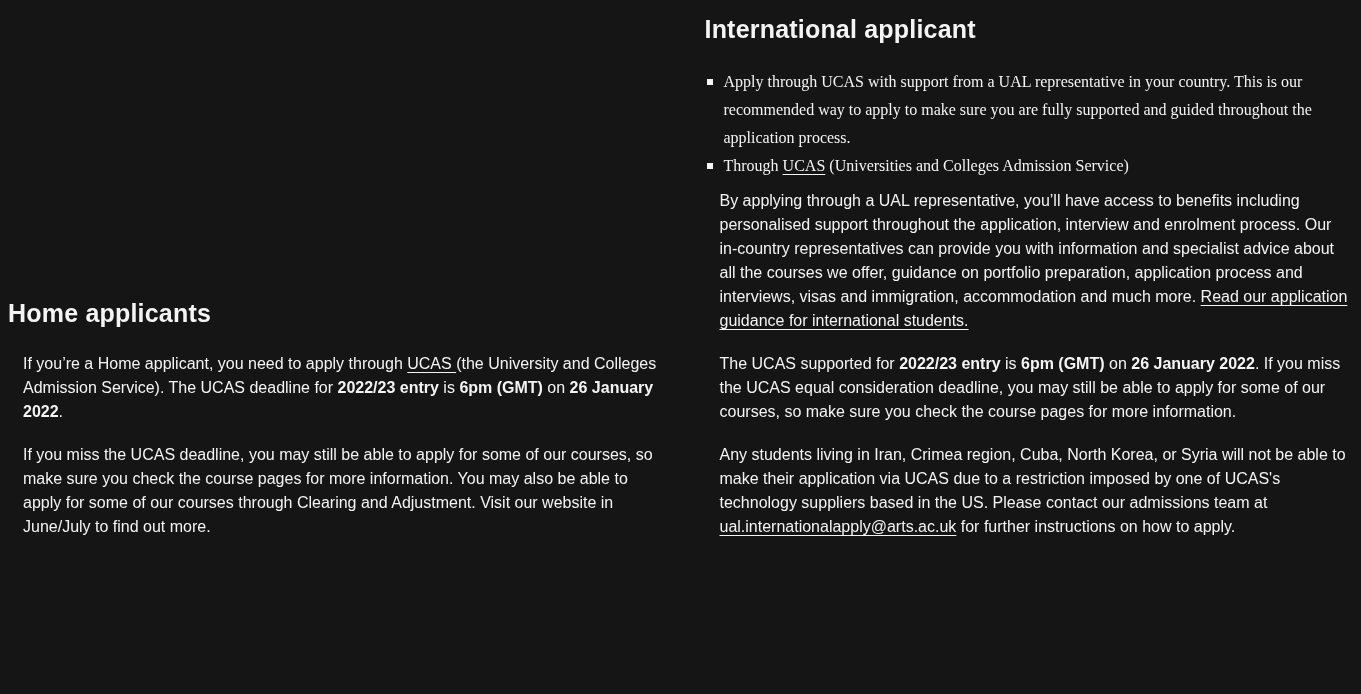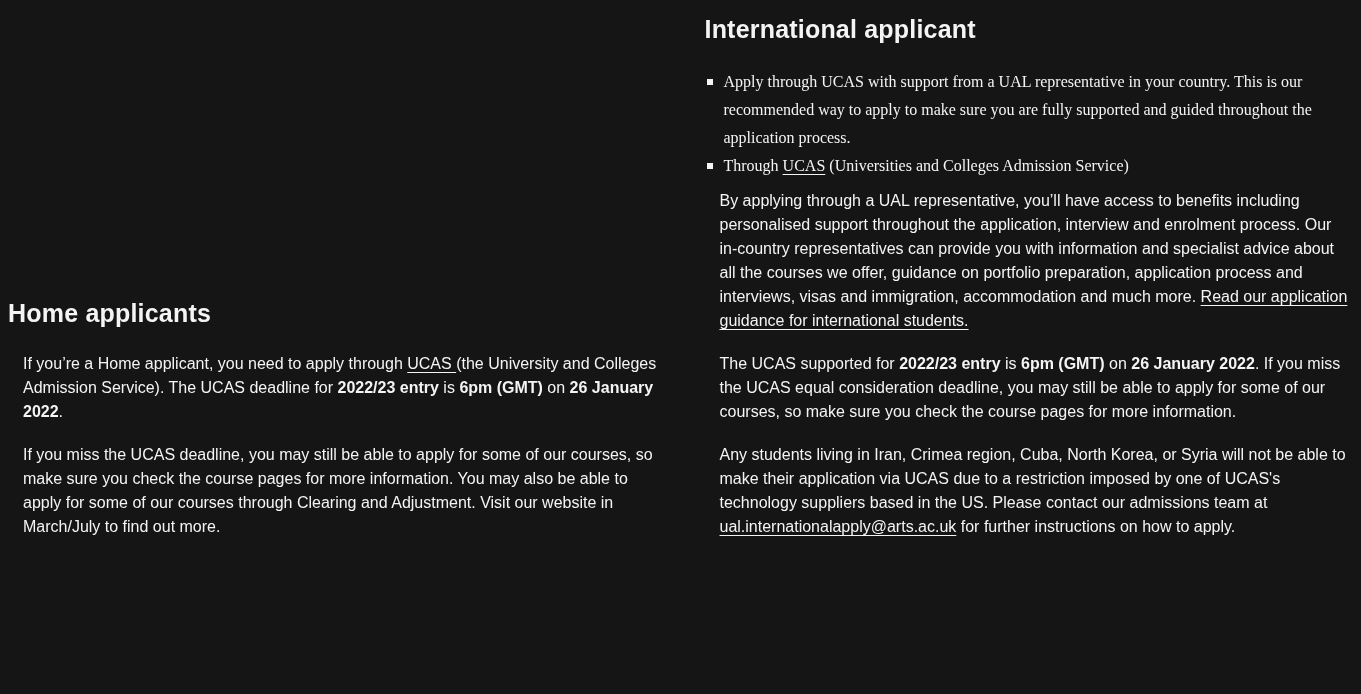--- a/index.html
+++ b/index.html
@@ -66,21 +66,21 @@
 </style>
 </head>
 <body>
 
 <div class="page">
   <div class="columns">
 
     <section class="col">
       <h2 class="section-heading">Home applicants</h2>
       <p class="para"><span>If you’re a Home applicant, you need to apply through </span><a class="link" href="#">UCAS </a><span>(the University and Colleges Admission Service). The UCAS deadline for </span><span class="bold">2022/23 entry</span><span> is </span><span class="bold">6pm (GMT)</span><span> on </span><span class="bold">26 January 2022</span><span>.</span></p>
-      <p class="para"><span>If you miss the UCAS deadline, you may still be able to apply for some of our courses, so make sure you check the course pages for more information. You may also be able to apply for some of our courses through Clearing and Adjustment. Visit our website in March/July to find out more.</span></p>
+      <p class="para"><span>If you miss the UCAS deadline, you may still be able to apply for some of our courses, so make sure you check the course pages for more information. You may also be able to apply for some of our courses through Clearing and Adjustment. Visit our website in June/July to find out more.</span></p>
     </section>
 
     <section class="col">
       <h2 class="section-heading">International applicant</h2>
       <ul class="bullets">
         <li><span>Apply through UCAS with support from a UAL representative in your country. This is our recommended way to apply to make sure you are fully supported and guided throughout the application process.</span></li>
         <li><span>Through </span><a class="link" href="#">UCAS</a><span> (Universities and Colleges Admission Service)</span></li>
       </ul>
       <p class="para"><span>By applying through a UAL representative, you’ll have access to benefits including personalised support throughout the application, interview and enrolment process. Our in-country representatives can provide you with information and specialist advice about all the courses we offer, guidance on portfolio preparation, application process and interviews, visas and immigration, accommodation and much more. </span><a class="link" href="#">Read our application guidance for international students.</a></p>
       <p class="para"><span>The UCAS supported for </span><span class="bold">2022/23 entry</span><span> is </span><span class="bold">6pm (GMT)</span><span> on </span><span class="bold">26 January 2022</span><span>. If you miss the UCAS equal consideration deadline, you may still be able to apply for some of our courses, so make sure you check the course pages for more information.</span></p>

